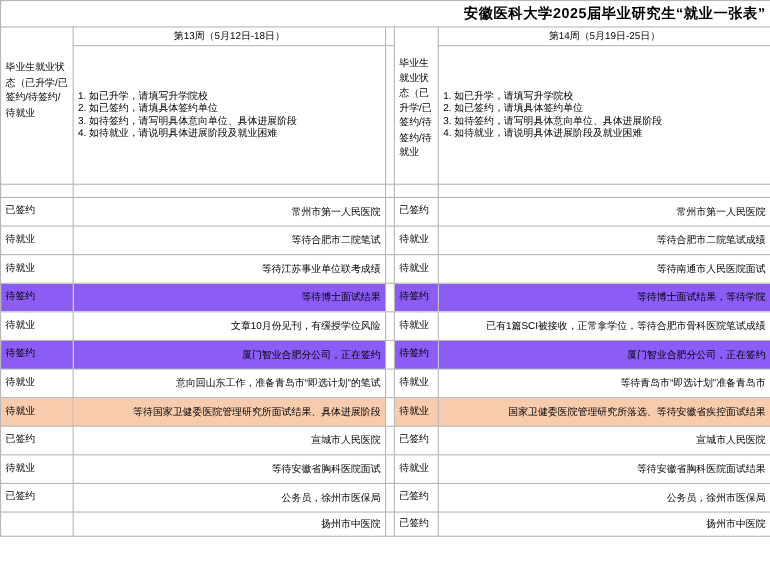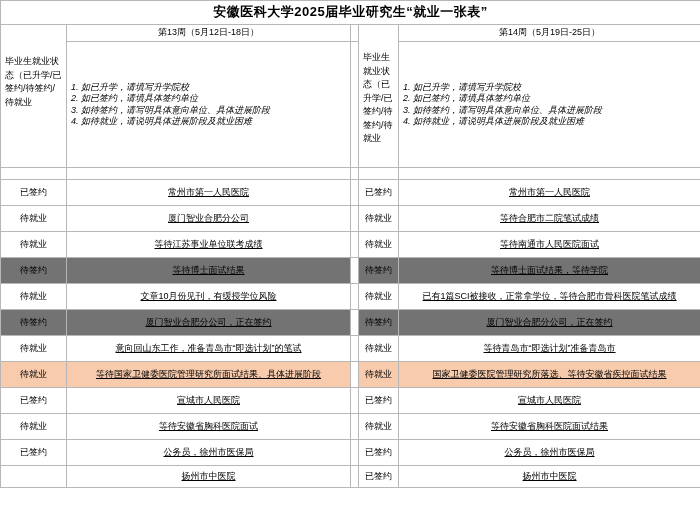--- a/index.html
+++ b/index.html
@@ -32,42 +32,41 @@
     font-weight: normal;
     font-size: 9px;
     line-height: 1.25;
     box-sizing: border-box;
     overflow: hidden;
   }
   .title-row td {
     border: none;
     border-bottom: 1px solid #b7b7b7;
     height: 24px;
-    text-align: center;
+    text-align: right;
     padding-left: 6px;
   }
   .title-text {
     font-size: 13px;
     font-weight: bold;
     letter-spacing: 0.5px;
   }
   .weekhdr td {
     text-align: center;
     font-weight: bold;
     font-size: 10px;
     height: 17px;
     background: #ffffff;
   }
   .instr td {
     vertical-align: top;
     height: 126px;
     font-size: 9.5px;
     line-height: 1.55;
     padding-top: 26px;
-    font-style: italic;
   }
   .instr .ol {
     margin: 0;
     padding: 0;
     list-style: none;
   }
   .instr .ol li {
     white-space: nowrap;
   }
   .spacer td {
@@ -76,38 +75,38 @@
     border-right: 1px solid #b7b7b7;
     border-top: none;
     border-bottom: 1px solid #b7b7b7;
     background: #ffffff;
   }
   .datarow td {
     height: 26px;
     font-size: 9.5px;
   }
   td.status {
-    text-align: center;
+    text-align: left;
     padding-left: 5px;
     white-space: nowrap;
+    font-family: Liberation Mono, monospace;
   }
   td.detail {
-    text-align: center;
+    text-align: right;
     padding-left: 6px;
-    text-decoration: underline;
   }
   td.gap {
     border-top: none;
     border-bottom: none;
     border-left: 1px solid #b7b7b7;
     border-right: 1px solid #b7b7b7;
     background: #ffffff;
   }
   .bg-white { background: #ffffff; }
-  .bg-green { background: #737373; }
+  .bg-green { background: #8b5cf6; }
   .bg-orange { background: #f8cbad; }
   .lastrow td { height: 22px; }
 </style>
 </head>
 <body>
 
 <div class="sheet">
   <table class="grid">
     <colgroup>
       <col style="width:66px">
@@ -159,21 +158,21 @@
     <tbody id="rows-body">
         <tr class="datarow">
           <td class="status bg-white">已签约</td>
           <td class="detail bg-white">常州市第一人民医院</td>
           <td class="gap"></td>
           <td class="status bg-white">已签约</td>
           <td class="detail bg-white">常州市第一人民医院</td>
         </tr>
         <tr class="datarow">
           <td class="status bg-white">待就业</td>
-          <td class="detail bg-white">厦门智业合肥分公司</td>
+          <td class="detail bg-white">等待合肥市二院笔试</td>
           <td class="gap"></td>
           <td class="status bg-white">待就业</td>
           <td class="detail bg-white">等待合肥市二院笔试成绩</td>
         </tr>
         <tr class="datarow">
           <td class="status bg-white">待就业</td>
           <td class="detail bg-white">等待江苏事业单位联考成绩</td>
           <td class="gap"></td>
           <td class="status bg-white">待就业</td>
           <td class="detail bg-white">等待南通市人民医院面试</td>

